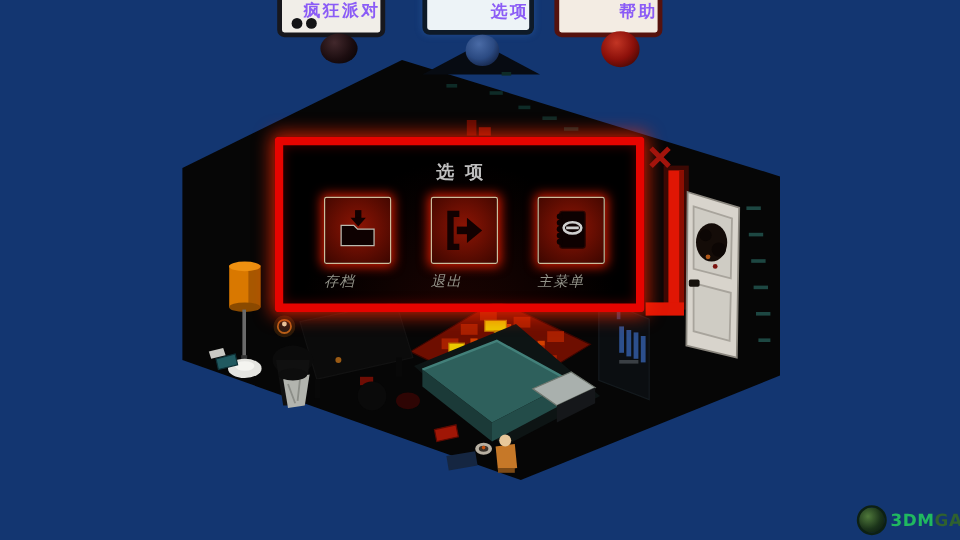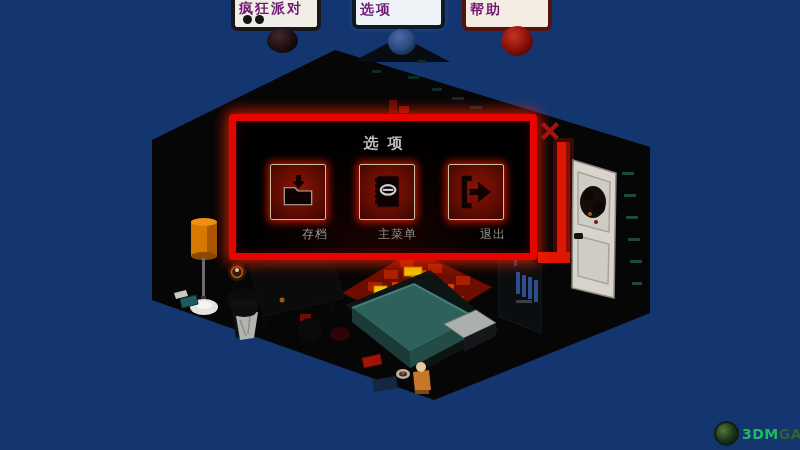--- a/index.html
+++ b/index.html
@@ -7,22 +7,22 @@
     width:800px;height:450px;overflow:hidden;position:relative;
     background:#133671;
     font-family:"DejaVu Sans","Liberation Sans",sans-serif;
   }
   
   .card{
     position:absolute;box-sizing:border-box;border-radius:6px;
     border:4px solid #17171c;background:#f1eee8;z-index:20;
   }
   .card .card-text{
-    position:absolute;left:4px;right:0;text-align:left;
-    font-size:14px;font-weight:bold;color:#701a75;letter-spacing:2px;
+    position:absolute;left:4px;right:0;text-align:right;
+    font-size:14px;font-weight:bold;color:#8b5cf6;letter-spacing:2px;
     white-space:nowrap;
   }
   .card .dots{position:absolute;display:flex;gap:3px;}
   .card .dots i{width:9px;height:9px;border-radius:50%;background:#141416;display:block;}
   #card-1{left:231px;top:-13px;width:90px;height:44px;}
   #card-1 .card-text{top:9px;}
   #card-1 .dots{left:8px;top:24px;}
   #card-2{left:352px;top:-13px;width:93px;height:42px;border-color:#0e1a28;background:#edf3f7;box-shadow:0 0 6px rgba(60,120,200,.35);}
   #card-2 .card-text{top:10px;}
   #card-3{left:462px;top:-14px;width:90px;height:45px;border-color:#55120e;background:#f3ece3;}
@@ -45,21 +45,21 @@
   }
   #dialog-title{
     margin-top:13px;text-align:center;font-size:15px;font-weight:bold;
     color:#bfbfbf;letter-spacing:9px;text-indent:9px;
   }
   #close-button{position:absolute;right:-30px;top:0px;width:20px;height:20px;cursor:pointer;}
   .btn-row{
     display:flex;justify-content:space-between;
     margin-top:11px;padding:0 24px 0 34px;
   }
-  .opt{width:58px;text-align:right;}
+  .opt{width:58px;text-align:left;font-style:italic;}
   .opt-button{
     width:56px;height:56px;display:flex;align-items:center;justify-content:center;
     box-sizing:border-box;border:1px solid #cdbd9c;border-radius:2px;
     background:radial-gradient(circle at 50% 45%,#8c1404 0%,#6a0e02 45%,#3c0600 100%);
     box-shadow:0 0 9px 2px rgba(255,30,0,.8);
     padding:0;cursor:pointer;
   }
   .opt-label{margin-top:6px;font-size:12px;color:#94948a;letter-spacing:1px;white-space:nowrap;}
   
   #watermark{
@@ -260,48 +260,48 @@
   <div class="btn-row">
     <div class="opt">
       <button class="opt-button">
         <svg width="38" height="38" viewBox="0 0 36 36">
           <rect x="16" y="2" width="5" height="7" fill="#120101"></rect>
           <polygon points="12.5,8 24.5,8 18.5,15" fill="#120101"></polygon>
           <path d="M5,14 L15,14 L18,17 L31,17 L31,30 L5,30 Z" fill="#0e0101" stroke="#b9b9ae" stroke-width="1"></path>
         </svg>
       </button>
       <div class="opt-label">存档</div>
+    </div>
+
+    <div class="opt">
+      <button class="opt-button">
+        <svg width="38" height="38" viewBox="0 0 36 36">
+          <path d="M14,5 L7,5 L7,31 L14,31" fill="none" stroke="#120101" stroke-width="5"></path>
+          <rect x="12" y="15" width="9" height="6" fill="#120101"></rect>
+          <polygon points="20,8 32,18 20,28" fill="#120101"></polygon>
+        </svg>
+      </button>
+      <div class="opt-label">退出</div>
     </div>
 
     <div class="opt">
       <button class="opt-button">
         <svg width="38" height="38" viewBox="0 0 36 36">
           <rect x="9" y="3" width="20" height="29" rx="2" fill="#0d0101" stroke="#2a0502"></rect>
           <circle cx="9" cy="7" r="2.4" fill="#0d0101"></circle>
           <circle cx="9" cy="12" r="2.4" fill="#0d0101"></circle>
           <circle cx="9" cy="17" r="2.4" fill="#0d0101"></circle>
           <circle cx="9" cy="22" r="2.4" fill="#0d0101"></circle>
           <circle cx="9" cy="27" r="2.4" fill="#0d0101"></circle>
           <ellipse cx="19" cy="16" rx="7" ry="4.5" fill="none" stroke="#cfcfcf" stroke-width="2"></ellipse>
           <line x1="14" y1="16" x2="24" y2="16" stroke="#cfcfcf" stroke-width="2"></line>
         </svg>
       </button>
       <div class="opt-label">主菜单</div>
     </div>
-
-    <div class="opt">
-      <button class="opt-button">
-        <svg width="38" height="38" viewBox="0 0 36 36">
-          <path d="M14,5 L7,5 L7,31 L14,31" fill="none" stroke="#120101" stroke-width="5"></path>
-          <rect x="12" y="15" width="9" height="6" fill="#120101"></rect>
-          <polygon points="20,8 32,18 20,28" fill="#120101"></polygon>
-        </svg>
-      </button>
-      <div class="opt-label">退出</div>
-    </div>
   </div>
 </div>
 
 <div id="watermark">
   <div id="wm-logo"></div>
   <div id="wm-text">
     <span class="b1">3DM</span><span class="b2">GAME</span>
   </div>
 </div>
 

